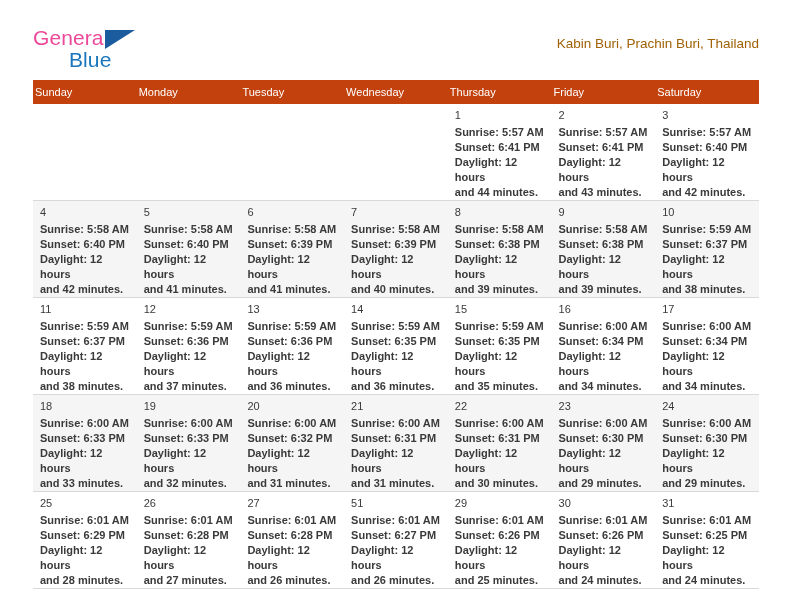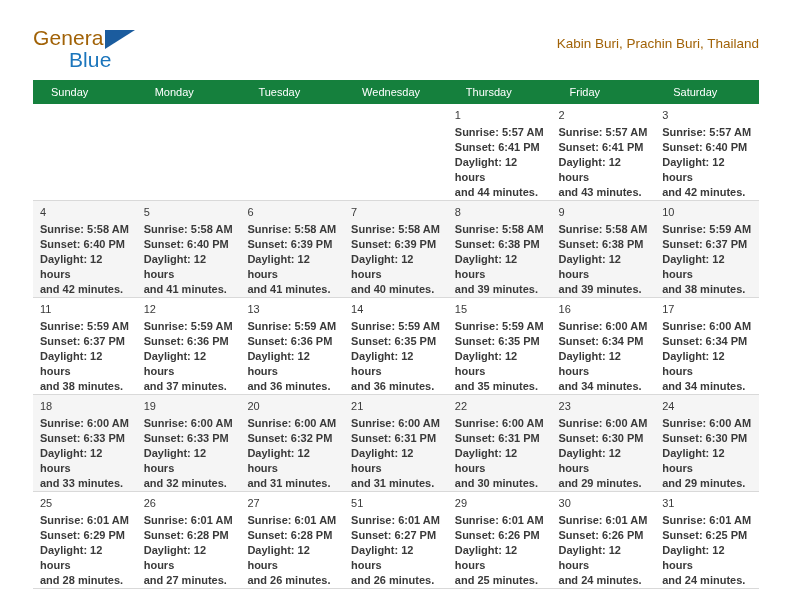--- a/index.html
+++ b/index.html
@@ -33,21 +33,21 @@
   }
   .logo {
     position: relative;
     width: 120px;
     height: 48px;
     line-height: 1;
     user-select: none;
   }
   .logo-general {
     font-size: 21px;
-    color: #a16207;
+    color: #ec4899;
     letter-spacing: 0.1px;
     display: block;
     line-height: 22px;
   }
   .logo-blue {
     font-size: 21px;
     color: #1b75bc;
     letter-spacing: 0.1px;
     display: block;
     line-height: 22px;
@@ -81,26 +81,26 @@
   }
 
   
   .calendar {
     width: 726px;
     border-collapse: collapse;
     table-layout: fixed;
     margin-top: 8px;
   }
   .calendar th {
-    background: #15803d;
+    background: #c2410c;
     color: #ffffff;
     font-size: 11px;
     font-weight: normal;
     text-align: left;
-    padding: 6px 0 6px 18px;
+    padding: 6px 0 6px 2px;
     height: 21px;
     box-sizing: border-box;
   }
   .calendar td {
     vertical-align: top;
     height: 90px;
     padding: 0;
     border: none;
     border-bottom: 1px solid #d9d9d9;
     box-sizing: border-box;

